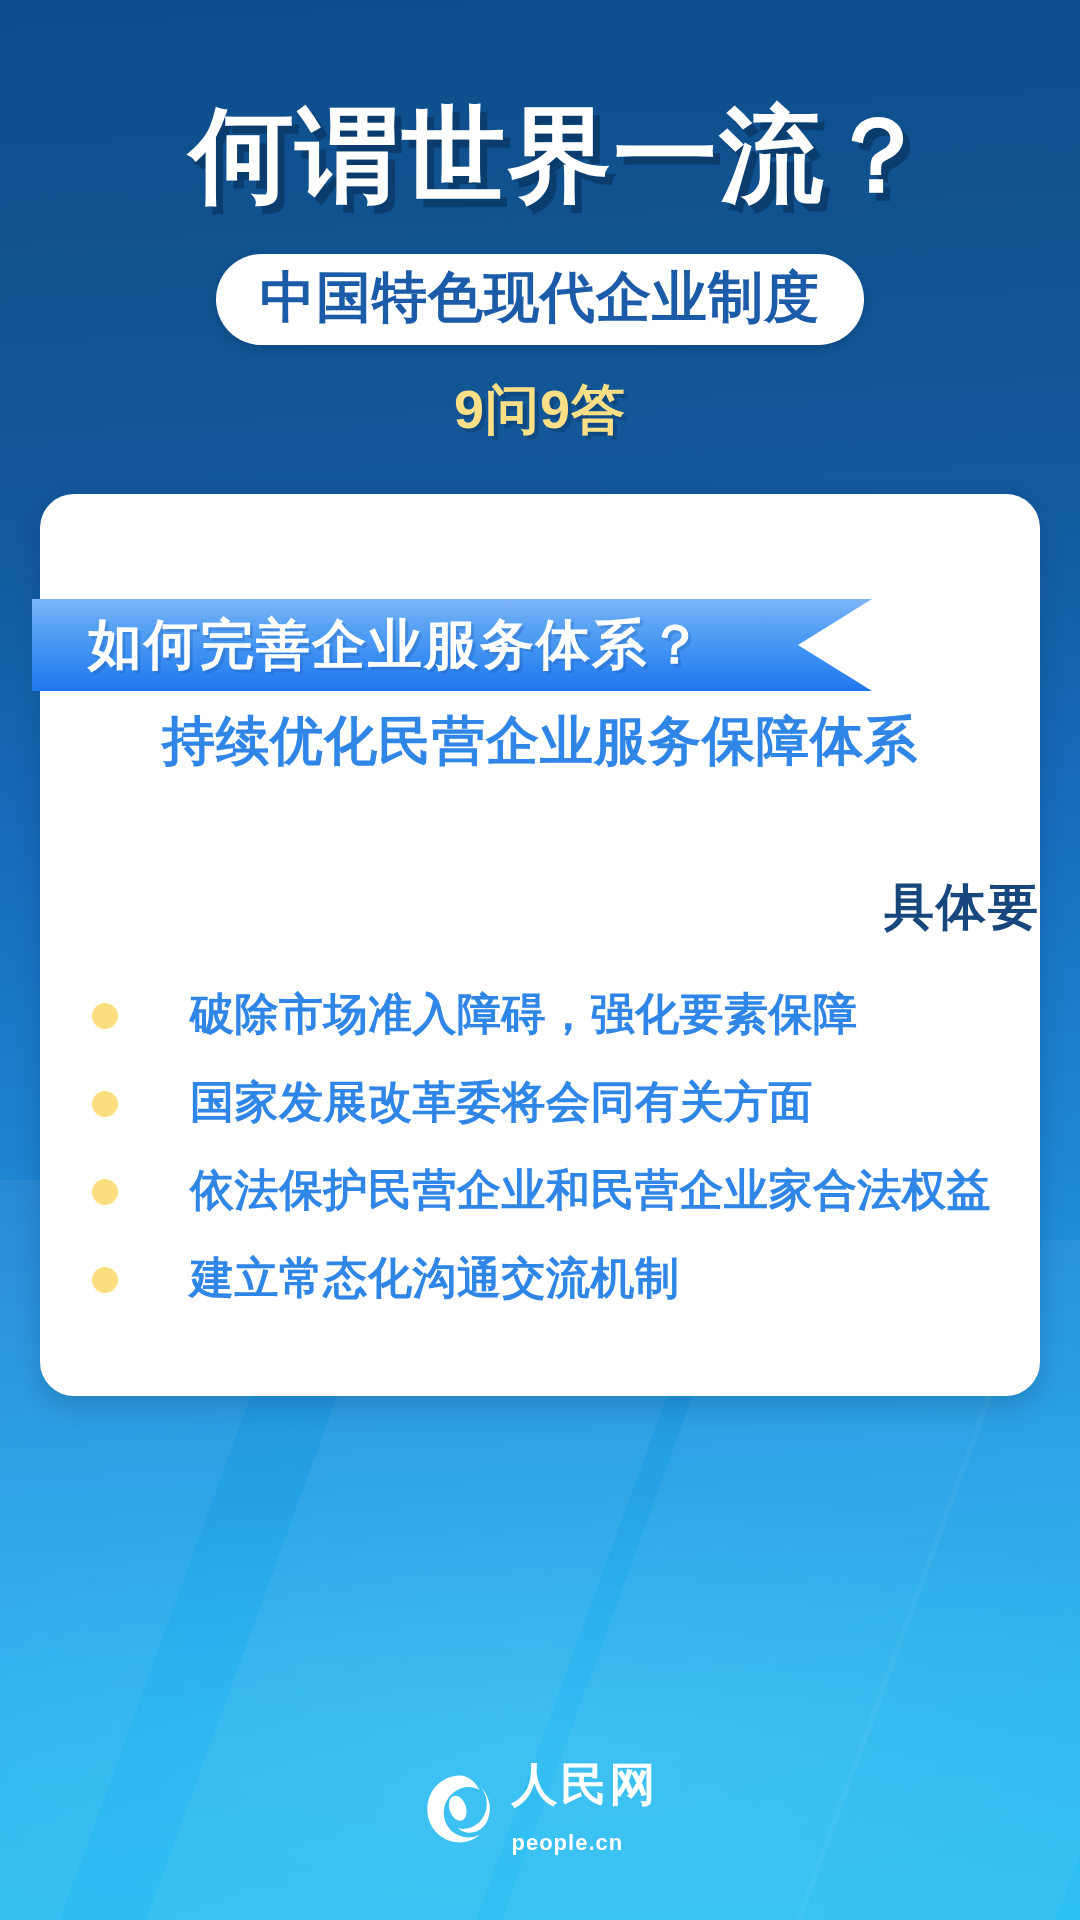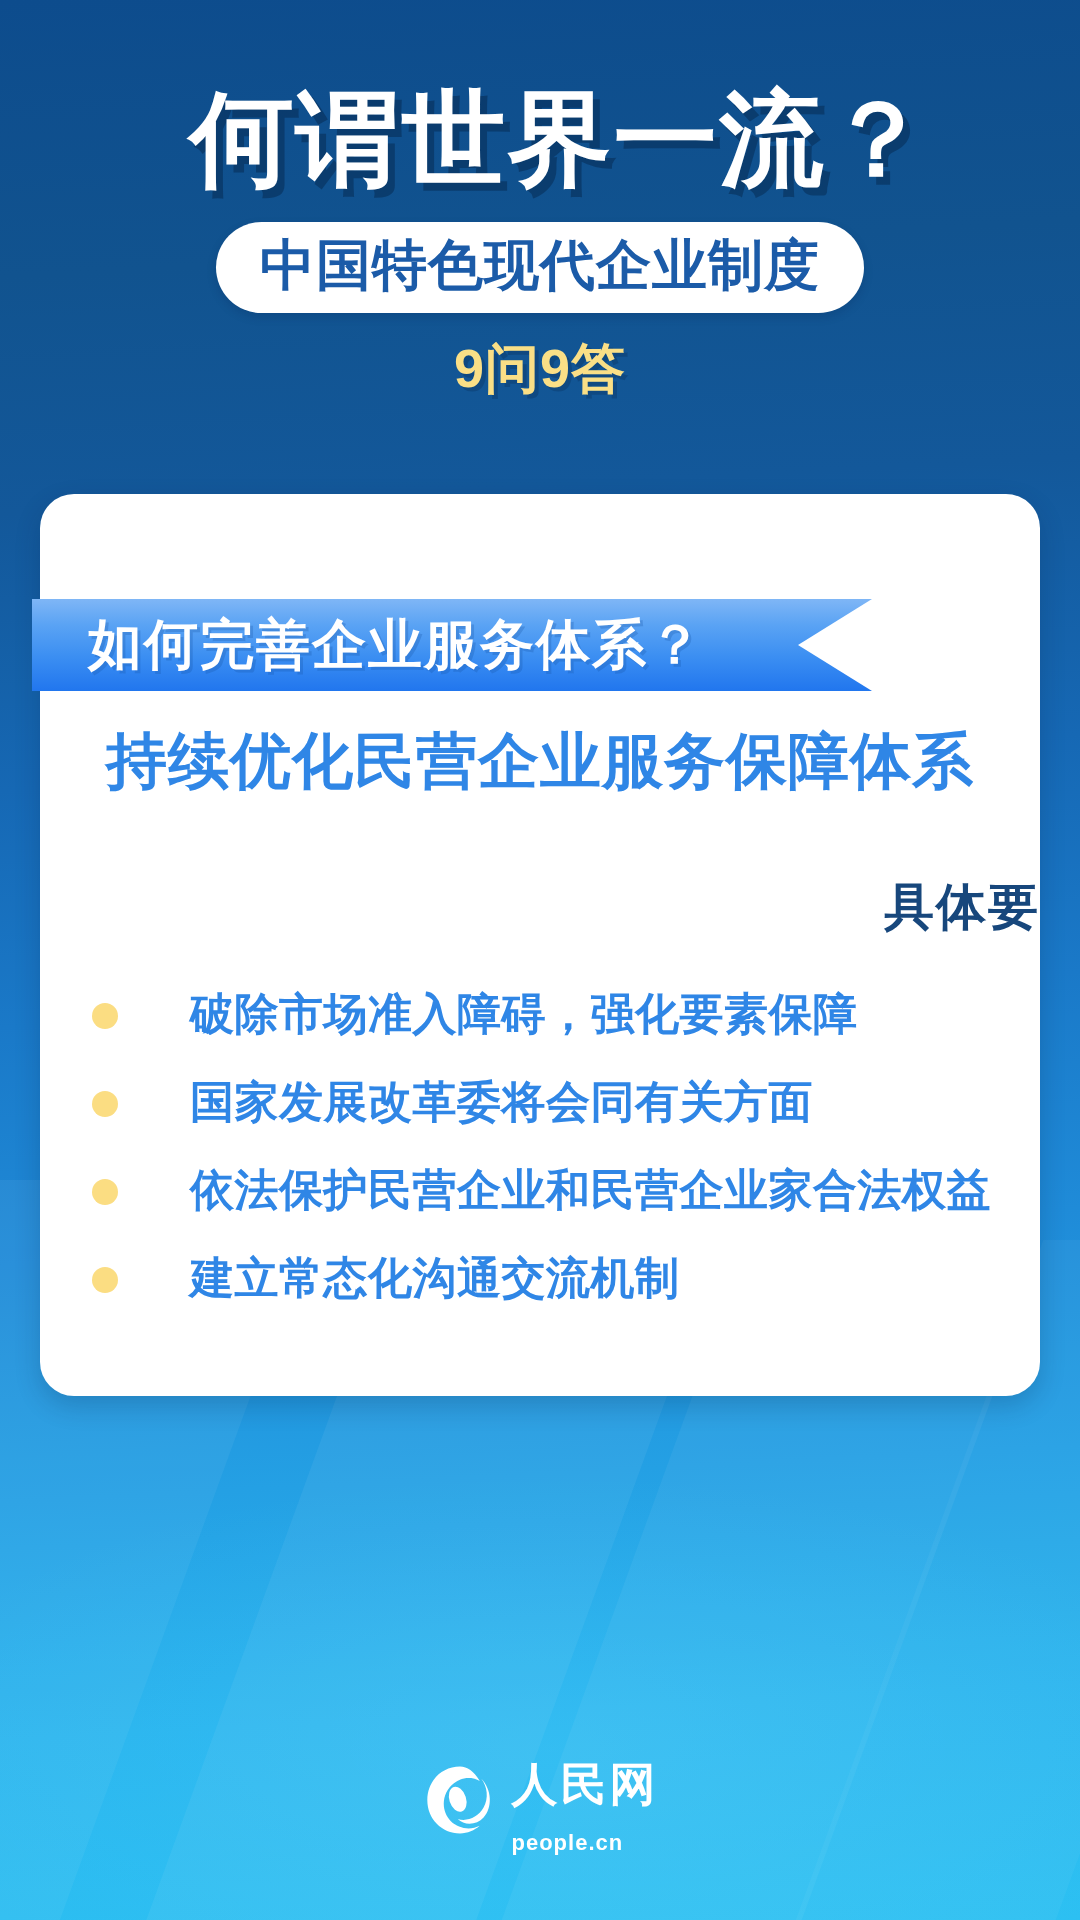--- a/index.html
+++ b/index.html
@@ -32,34 +32,34 @@
     background:radial-gradient(ellipse at 50% 50%, rgba(90,215,255,.22) 0%, rgba(90,215,255,0) 65%);
     pointer-events:none;
   }
 
   
   .header{position:relative;z-index:3;text-align:center;padding-top:84px;}
   .main-title{
     font-size:104px;line-height:1.06;font-weight:bold;color:#ffffff;
     letter-spacing:2px;
     text-shadow:7px 8px 0 rgba(4,36,72,.45);
-    margin:0;
+    margin:16px;
     padding-left:41px;
   }
   .pill{
     display:inline-block;margin-top:28px;
     background:#ffffff;border-radius:48px;
     padding:13px 44px 17px 44px;
     box-shadow:0 4px 10px rgba(0,30,70,.18);
   }
   .pill-text{
     font-size:55px;font-weight:bold;color:#1b5ba8;line-height:1.1;letter-spacing:1px;text-align:center;
   }
   .qa-line{
-    margin-top:20px;font-size:54px;font-weight:bold;color:#fadf86;
+    margin-top:29px;font-size:54px;font-weight:bold;color:#fadf86;
     letter-spacing:1px;text-shadow:4px 4px 0 rgba(6,40,80,.28);
   }
 
   
   .card{
     position:absolute;z-index:3;left:40px;top:494px;width:1000px;height:902px;
     background:#ffffff;border-radius:34px;
     box-shadow:0 10px 26px rgba(2,30,66,.20);
   }
   .ribbon-wrap{
@@ -80,22 +80,22 @@
     position:absolute;left:56px;top:0;height:92px;display:flex;align-items:center;
     font-size:54px;font-weight:bold;color:#ffffff;letter-spacing:2px;
     text-shadow:3px 3px 0 rgba(20,80,160,.25);
   }
 
   .body-lines{position:absolute;left:0;right:0;top:204px;text-align:center;}
   .line-dark{
     font-size:49px;font-weight:bold;color:#17477c;letter-spacing:1px;line-height:1.3;
   }
   .line-blue{
-    margin-top:24px;
-    font-size:61px;font-weight:bold;color:#2f86e6;letter-spacing:1px;line-height:1.3;
+    margin-top:9px;
+    font-size:53px;font-weight:bold;color:#2f86e6;letter-spacing:1px;line-height:1.3;
   }
   .subhead{
     position:absolute;left:0;right:0;top:380px;text-align:right;
     font-size:50px;font-weight:bold;color:#17477c;letter-spacing:2px;
   }
 
   .bullets{position:absolute;left:52px;right:30px;top:476px;}
   .bullet{
     display:flex;align-items:center;height:88px;gap:48px;
   }
@@ -104,21 +104,21 @@
     background:#fbdd82;margin-right:24px;margin-top:4px;
   }
   .bullet-text{
     font-size:44px;font-weight:bold;color:#2f86e6;letter-spacing:0.5px;
     white-space:nowrap;
   }
 
   
   .footer{
     position:absolute;z-index:3;left:0;right:0;top:1762px;
-    display:flex;align-items:flex-start;justify-content:center;gap:14px;
+    display:flex;align-items:center;justify-content:center;gap:14px;
   }
   .logo-mark{width:76px;height:76px;flex:0 0 auto;}
   .logo-words{display:flex;flex-direction:column;align-items:flex-start;}
   .logo-cn{
     font-size:46px;font-weight:bold;color:#ffffff;line-height:1;letter-spacing:3px;
     font-family:"Liberation Serif","DejaVu Serif",serif;
   }
   .logo-en{
     font-size:22px;color:#ffffff;letter-spacing:1px;margin-top:22px;font-weight:bold;
   }

